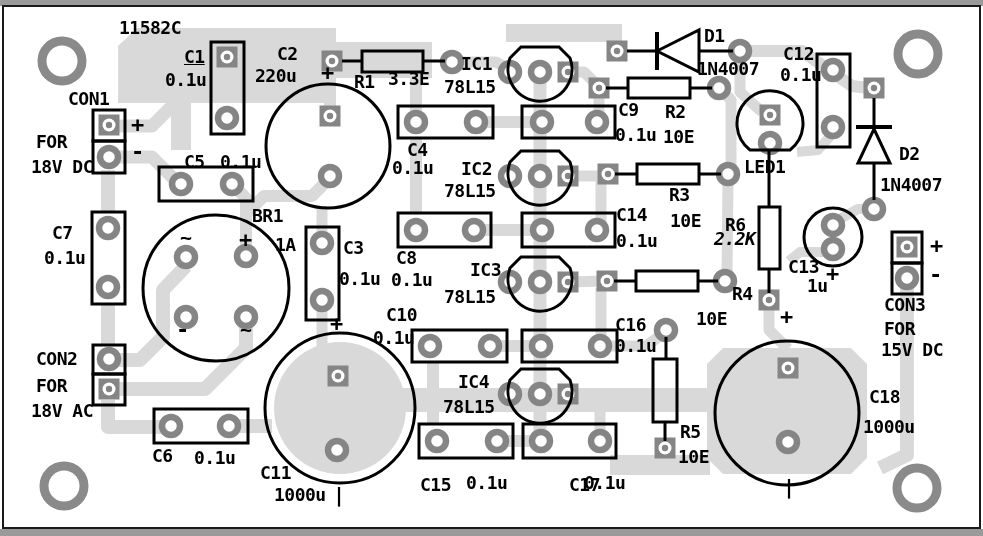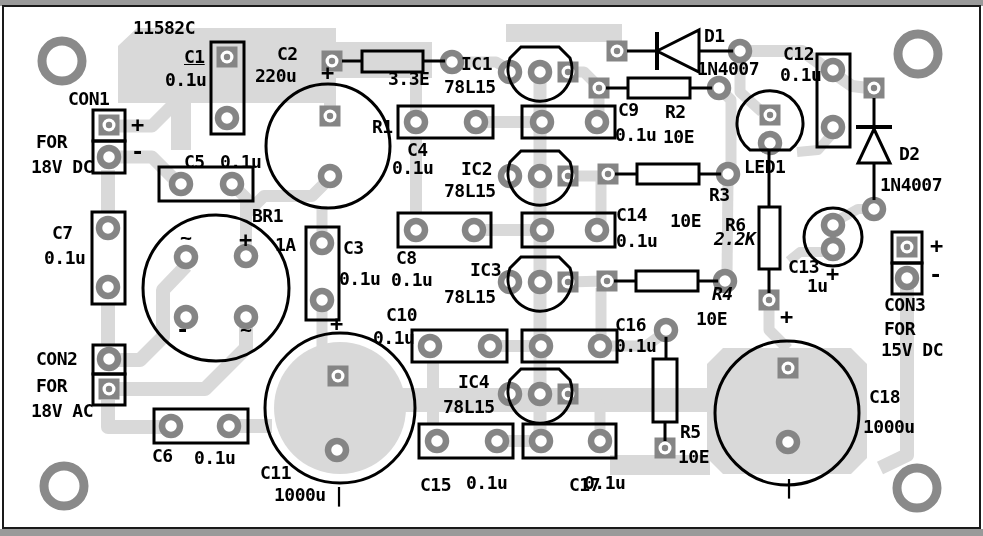--- a/index.html
+++ b/index.html
@@ -249,55 +249,55 @@
 
   <g>
     <use href="#mh" x="62" y="61"></use>
     <use href="#mh" x="918" y="54"></use>
     <use href="#mh" x="64" y="486"></use>
     <use href="#mh" x="917" y="488"></use>
   </g>
 </svg>
 
 <div id="labels-layer">
-      <span class="lbl" style="left: 133px; top: 19px;">11582C</span>
+      <span class="lbl" style="left: 119px; top: 19px;">11582C</span>
       <span class="lbl" style="left: 184px; top: 48px; text-decoration: underline;">C1</span>
       <span class="lbl" style="left: 165px; top: 71px;">0.1u</span>
       <span class="lbl" style="left: 277px; top: 45px;">C2</span>
       <span class="lbl" style="left: 255px; top: 67px;">220u</span>
       <span class="lbl" style="left: 321px; top: 62px; font-size: 22px;">+</span>
       <span class="lbl" style="left: 36px; top: 90px; margin-left: 32px;">CON1</span>
       <span class="lbl" style="left: 36px; top: 133px;">FOR</span>
       <span class="lbl" style="left: 31px; top: 158px;">18V DC</span>
       <span class="lbl" style="left: 131px; top: 114px; font-size: 22px;">+</span>
       <span class="lbl" style="left: 131px; top: 141px; font-size: 22px;">-</span>
       <span class="lbl" style="left: 184px; top: 153px;">C5</span>
       <span class="lbl" style="left: 220px; top: 153px;">0.1u</span>
-      <span class="lbl" style="left: 372px; top: 73px; margin-top: 45px;">R1</span>
+      <span class="lbl" style="left: 354px; top: 73px;">R1</span>
       <span class="lbl" style="left: 388px; top: 70px;">3.3E</span>
       <span class="lbl" style="left: 461px; top: 55px;">IC1</span>
       <span class="lbl" style="left: 444px; top: 78px;">78L15</span>
       <span class="lbl" style="left: 704px; top: 27px;">D1</span>
       <span class="lbl" style="left: 697px; top: 60px;">1N4007</span>
       <span class="lbl" style="left: 783px; top: 45px;">C12</span>
       <span class="lbl" style="left: 780px; top: 66px;">0.1u</span>
       <span class="lbl" style="left: 618px; top: 101px;">C9</span>
       <span class="lbl" style="left: 615px; top: 126px;">0.1u</span>
       <span class="lbl" style="left: 665px; top: 103px;">R2</span>
       <span class="lbl" style="left: 663px; top: 128px;">10E</span>
       <span class="lbl" style="left: 744px; top: 158px;">LED1</span>
       <span class="lbl" style="left: 899px; top: 145px;">D2</span>
       <span class="lbl" style="left: 880px; top: 176px;">1N4007</span>
       <span class="lbl" style="left: 407px; top: 141px;">C4</span>
       <span class="lbl" style="left: 392px; top: 159px;">0.1u</span>
       <span class="lbl" style="left: 461px; top: 160px;">IC2</span>
       <span class="lbl" style="left: 444px; top: 182px;">78L15</span>
       <span class="lbl" style="left: 616px; top: 206px;">C14</span>
       <span class="lbl" style="left: 616px; top: 232px;">0.1u</span>
-      <span class="lbl" style="left: 669px; top: 186px; margin-left: 40px;">R3</span>
+      <span class="lbl" style="left: 669px; top: 186px;">R3</span>
       <span class="lbl" style="left: 670px; top: 212px;">10E</span>
       <span class="lbl" style="left: 725px; top: 216px;">R6</span>
       <span class="lbl" style="left: 714px; top: 230px; font-style: italic;">2.2K</span>
       <span class="lbl" style="left: 788px; top: 258px;">C13</span>
       <span class="lbl" style="left: 807px; top: 277px;">1u</span>
       <span class="lbl" style="left: 826px; top: 263px; font-size: 22px;">+</span>
       <span class="lbl" style="left: 884px; top: 296px;">CON3</span>
       <span class="lbl" style="left: 884px; top: 320px;">FOR</span>
       <span class="lbl" style="left: 881px; top: 341px;">15V DC</span>
       <span class="lbl" style="left: 930px; top: 235px; font-size: 22px;">+</span>
@@ -313,21 +313,21 @@
       <span class="lbl" style="left: 343px; top: 239px;">C3</span>
       <span class="lbl" style="left: 339px; top: 270px;">0.1u</span>
       <span class="lbl" style="left: 396px; top: 249px;">C8</span>
       <span class="lbl" style="left: 391px; top: 271px;">0.1u</span>
       <span class="lbl" style="left: 460px; top: 261px; margin-left: 10px;">IC3</span>
       <span class="lbl" style="left: 444px; top: 288px;">78L15</span>
       <span class="lbl" style="left: 386px; top: 306px;">C10</span>
       <span class="lbl" style="left: 373px; top: 329px;">0.1u</span>
       <span class="lbl" style="left: 615px; top: 316px;">C16</span>
       <span class="lbl" style="left: 615px; top: 337px;">0.1u</span>
-      <span class="lbl" style="left: 712px; top: 285px; font-style: italic;">R4</span>
+      <span class="lbl" style="left: 732px; top: 285px;">R4</span>
       <span class="lbl" style="left: 696px; top: 310px;">10E</span>
       <span class="lbl" style="left: 36px; top: 350px;">CON2</span>
       <span class="lbl" style="left: 36px; top: 377px;">FOR</span>
       <span class="lbl" style="left: 31px; top: 402px;">18V AC</span>
       <span class="lbl" style="left: 152px; top: 447px;">C6</span>
       <span class="lbl" style="left: 194px; top: 449px;">0.1u</span>
       <span class="lbl" style="left: 260px; top: 464px;">C11</span>
       <span class="lbl" style="left: 274px; top: 486px;">1000u</span>
       <span class="lbl" style="left: 330px; top: 313px; font-size: 22px;">+</span>
       <span class="lbl" style="left: 333px; top: 485px; font-size: 20px;">|</span>

